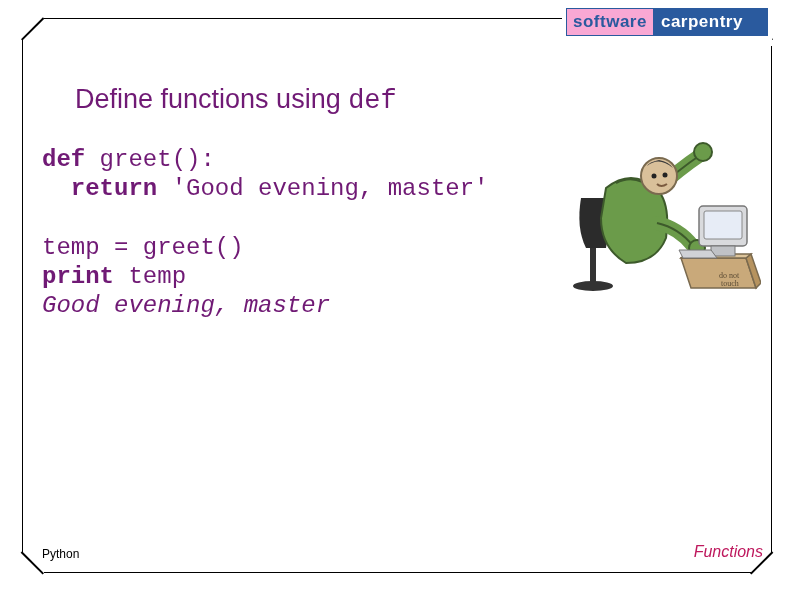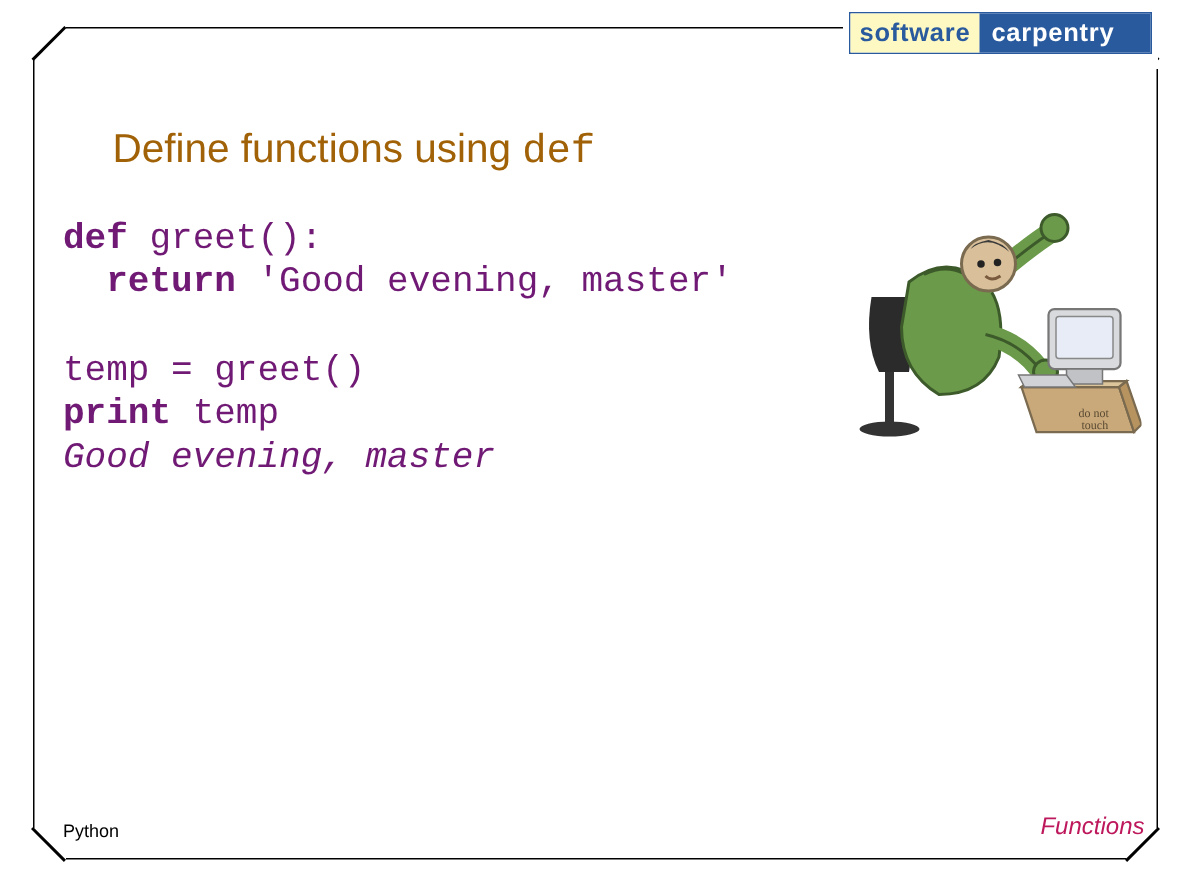--- a/index.html
+++ b/index.html
@@ -49,21 +49,21 @@
     background: #fff;
     padding: 2px 4px;
   }
   .logo-inner {
     border: 1px solid #2a5a9e;
     display: flex;
     align-items: stretch;
     height: 28px;
   }
   .logo-left {
-    background: #fef9c3;
+    background: #f9a8d4;
     color: #2a5a9e;
     font-weight: bold;
     font-size: 17px;
     padding: 3px 6px;
     font-family: Arial, sans-serif;
     letter-spacing: 0.5px;
   }
   .logo-right {
     background: #2a5a9e;
     color: #fff;
@@ -74,21 +74,21 @@
     letter-spacing: 0.5px;
     flex: 1;
   }
 
   .heading {
     position: absolute;
     top: 84px;
     left: 75px;
     font-size: 27px;
     font-weight: normal;
-    color: #a16207;
+    color: #701a75;
   }
   .heading .mono { font-family: "Courier New", Courier, monospace; font-size: 27px; }
 
   .code {
     position: absolute;
     top: 145px;
     left: 42px;
     font-family: "Courier New", Courier, monospace;
     font-size: 24px;
     line-height: 1.22;

